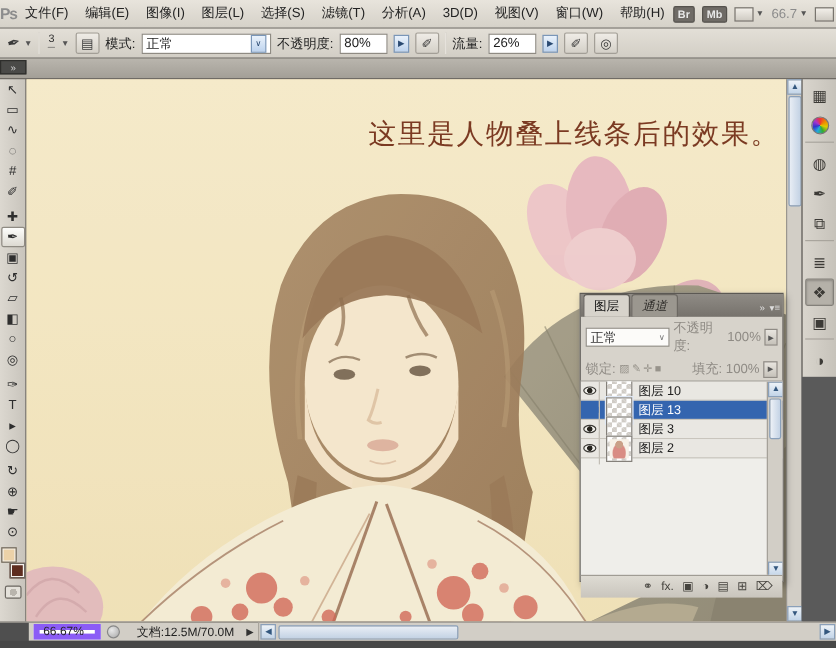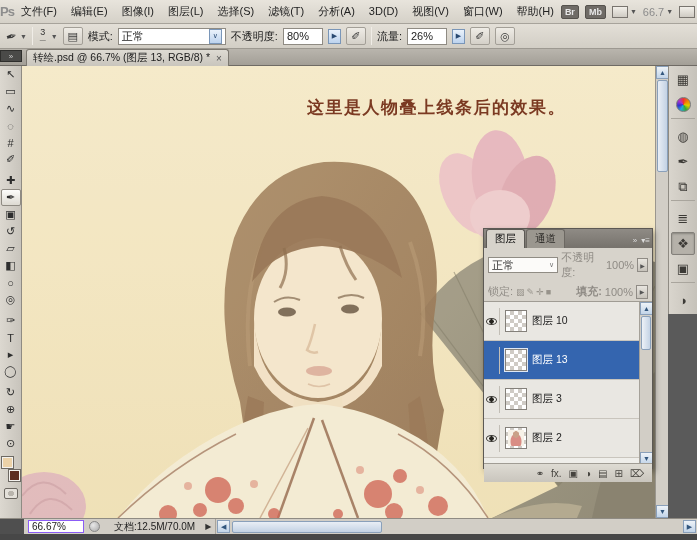--- a/index.html
+++ b/index.html
@@ -58,22 +58,22 @@
   .swatch-stack { position:relative; width:20px; height:26px; margin:4px auto 0; }
   .swatch { position:absolute; width:13px; height:13px; border:1px solid #6d6963; box-shadow:0 0 0 1px #f4f2ee inset; }
   .swatch.fg { left:0; top:0; z-index:2; }
   .swatch.bg { right:0; bottom:0; z-index:1; }
   .qmask { margin:6px auto 0; width:14px; height:11px; border:1px solid #6d6963; border-radius:2px;
     background:radial-gradient(circle at 50% 50%, #b9b5ad 3px, #e4e1da 3px); }
 
   
   .canvas { position:absolute; left:22px; top:66px; width:633px; height:452px; overflow:hidden; background:#f4e7c4; }
   .caption { position:absolute; left:285px; top:30px; width:345px;
-    font-family:"Liberation Serif","DejaVu Serif",serif; font-size:17px; letter-spacing:1.5px;
-    color:#7b3a22; font-weight:bold; white-space:nowrap; }
+    font-family:"Liberation Serif","DejaVu Serif",serif; font-size:23px; letter-spacing:1.5px;
+    color:#7b3a22; font-weight:normal; white-space:nowrap; }
 
   
   .vscroll { position:absolute; left:655px; top:66px; width:13px; height:452px;
     background:#d2cec6; border-left:1px solid #9a968e; }
   .scroll-arrow { position:absolute; left:0; width:13px; height:13px; background:linear-gradient(#eef3f8,#c2d4e8);
     border:1px solid #8aa0ba; color:#33577e; font-size:7px; text-align:center; line-height:12px; }
   .vthumb { position:absolute; left:1px; top:14px; width:11px; height:92px;
     background:linear-gradient(90deg,#e9eef5,#c3d2e4); border:1px solid #8aa0ba; border-radius:2px; }
 
   
@@ -81,36 +81,36 @@
   .dock-top { position:absolute; left:0; top:0; width:29px; height:248px;
     background:linear-gradient(90deg,#d9d5cd,#c6c2ba); border-left:1px solid #8f8b83; }
   .dock-ico { width:24px; height:23px; margin:2px auto; display:flex; align-items:center; justify-content:center;
     font-size:13px; color:#3c3a36; border-radius:2px; }
   .dock-ico.pressed { background:#b5b1a9; border:1px solid #83807a; box-shadow:inset 0 1px 2px rgba(0,0,0,.25); }
   .dock-gap { height:5px; border-top:1px solid #a9a59d; margin:2px 2px; }
   .colorwheel { width:15px; height:15px; border-radius:50%;
     background:conic-gradient(#e33,#ee8800,#ddcc00,#3a3,#2ad,#33c,#a3c,#e33); border:1px solid #777; }
 
   
-  .layers-panel { position:absolute; left:483px; top:228px; width:170px; height:241px;
+  .layers-panel { position:absolute; left:483px; top:244px; width:170px; height:241px;
     background:#d7d3cb; border:1px solid #5c5954; box-shadow:2px 3px 6px rgba(0,0,0,.35); }
   .lp-tabs { height:19px; background:linear-gradient(#8f8b85,#76726c); display:flex; align-items:flex-end; padding:0 2px; }
   .lp-tab { padding:2px 8px 2px; font-size:10.5px; border-radius:3px 3px 0 0; margin-right:1px; }
   .lp-tab.active { background:#d7d3cb; color:#111; border:1px solid #5c5954; border-bottom:none; }
-  .lp-tab.inactive { background:#9b978f; color:#2e2c29; border:1px solid #6c6862; border-bottom:none; }
+  .lp-tab.inactive { background:#9b978f; color:#2e2c29; border:1px solid #6c6862; border-bottom:none;font-style:italic; }
   .lp-tabs-right { margin-left:auto; display:flex; gap:4px; align-items:center; padding-bottom:3px; color:#ddd; font-size:8px; }
   .lp-row { display:flex; align-items:center; gap:3px; padding:2px 4px; }
   .lp-select { background:#fcfbf9; border:1px solid #908c84; height:16px; width:78px;
     display:flex; align-items:center; justify-content:space-between; padding:0 3px; color:#333; }
   .lp-dim { color:#8f8b85; }
   .lp-minibtn { width:12px; height:14px; background:linear-gradient(#e8e5df,#c6c2ba); border:1px solid #8f8b85;
     font-size:6px; color:#555; display:flex; align-items:center; justify-content:center; }
   .lp-lockicons { display:flex; gap:2px; font-size:9px; color:#97938b; }
   .lp-list { position:relative; height:163px; background:#efeeea; border-top:1px solid #a09c94; border-bottom:1px solid #a09c94; overflow:hidden; }
-  .layer-row { display:flex; align-items:center; height:39px; border-bottom:1px solid #c9c5bd; background:#e9e7e2; padding-right:14px; }
+  .layer-row { display:flex; align-items:center; height:16px; border-bottom:1px solid #c9c5bd; background:#e9e7e2; padding-right:14px; }
   .layer-row.selected { background:#3465af; }
   .layer-row.selected .lname { color:#fff; }
   .eyebox { width:16px; height:27px; border-right:1px solid #c2beb6; display:flex; align-items:center; justify-content:center; }
   .eye { display:none; width:11px; height:7px; border:1px solid #3c3a36; border-radius:50%;
     background:radial-gradient(circle at 50% 50%, #26241f 2px, #efeee9 2.5px); }
   .eyebox.on .eye { display:block; }
   .thumb { width:22px; height:22px; margin:0 5px; border:1px solid #84807a; background-color:#fff;
     background-image:linear-gradient(45deg,#cfcbc5 25%,transparent 25%,transparent 75%,#cfcbc5 75%),
                      linear-gradient(45deg,#cfcbc5 25%,#ffffff 25%,#ffffff 75%,#cfcbc5 75%);
     background-size:8px 8px; background-position:0 0,4px 4px; position:relative; }
@@ -122,21 +122,21 @@
   .lp-scroll { position:absolute; right:0; top:0; width:13px; height:163px; background:#d2cec6; border-left:1px solid #a5a199; }
   .lp-thumbtrack { position:absolute; left:1px; top:14px; width:10px; height:34px;
     background:linear-gradient(90deg,#eef2f7,#c4d3e5); border:1px solid #8aa0ba; border-radius:2px; }
   .lp-footer { height:18px; display:flex; align-items:center; justify-content:flex-end; gap:7px;
     padding:0 8px; color:#46443f; font-size:10px; background:linear-gradient(#dedbd3,#c9c5bd); }
 
   
   .statusbar { position:absolute; left:0; top:518px; width:697px; height:16px; background:#d2cec6;
     border-top:1px solid #8f8b83; display:flex; align-items:center; }
   .status-corner { width:24px; height:16px; background:#4f4f4f; }
-  .status-zoom { width:56px; height:13px; background:#fff; border:1px solid #8b5cf6; margin-left:4px;
+  .status-zoom { width:56px; height:13px; background:#fff; border:5px solid #8b5cf6; margin-left:4px;
     padding:0 3px; font-size:10px; color:#222; display:flex; align-items:center; }
   .status-globe { width:11px; height:11px; border-radius:50%; border:1px solid #888; margin-left:5px;
     background:radial-gradient(circle at 35% 35%, #e8e8e8, #a8a8a8); }
   .status-doc { margin-left:14px; font-size:10px; color:#222; }
   .status-flyout { margin-left:10px; font-size:8px; color:#333; }
   .hscroll { flex:1; height:16px; margin-left:4px; position:relative; background:#d2cec6; border-left:1px solid #a8a49c; }
   .h-arrow { position:absolute; top:1px; width:13px; height:13px; background:linear-gradient(#eef3f8,#c2d4e8);
     border:1px solid #8aa0ba; color:#33577e; font-size:7px; text-align:center; line-height:12px; }
   .hthumb { position:absolute; left:16px; top:2px; width:150px; height:12px;
     background:linear-gradient(#e9eef5,#c3d2e4); border:1px solid #8aa0ba; border-radius:2px; }
@@ -208,24 +208,20 @@
     <span class="opt-field opt-num">
       <span>26%</span>
     </span>
     <span class="drop-btn">▶</span>
     <span class="opt-ico">✐</span>
     <span class="opt-ico">◎</span>
   </div>
 
   <div class="tabstrip">
     <span class="tab-collapse">»</span>
-    <span class="doc-tab">
-      <span>转绘.psd @ 66.7% (图层 13, RGB/8) *</span>
-      <span class="tab-close">×</span>
-    </span>
   </div>
 
   <div class="toolcol">
     <div class="tool">↖</div>
     <div class="tool">▭</div>
     <div class="tool">∿</div>
     <div class="tool">◌</div>
     <div class="tool">#</div>
     <div class="tool">✐</div>
     <div class="tool-divider"></div>
@@ -403,21 +399,21 @@
       <span class="lp-minibtn">▶</span>
     </div>
     <div class="lp-row">
       <span class="lp-dim">锁定:</span>
       <span class="lp-lockicons">
         <span>▨</span>
         <span>✎</span>
         <span>✛</span>
         <span>■</span>
       </span>
-      <span class="lp-dim" style="margin-left:auto;font-weight:bold;">填充:</span>
+      <span class="lp-dim" style="margin-left:auto;">填充:</span>
       <span class="lp-dim">100%</span>
       <span class="lp-minibtn">▶</span>
     </div>
     <div class="lp-list">
       <div class="layer-row">
         <span class="eyebox on">
             <span class="eye"></span>
           </span>
         <span class="thumb"></span>
         <span class="lname">图层 10</span>

